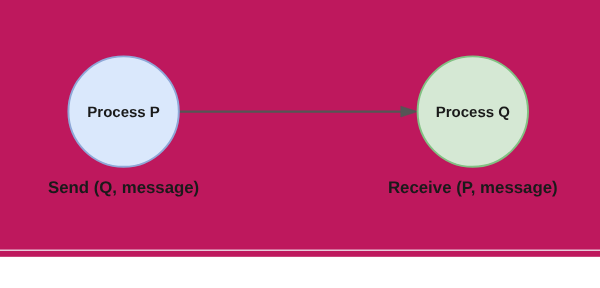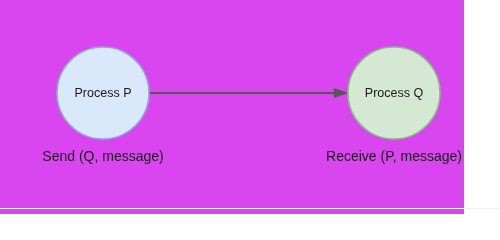--- a/index.html
+++ b/index.html
@@ -9,23 +9,24 @@
     background: #ffffff;
   }
   body {
     width: 500px;
     height: 214px;
     font-family: "Liberation Sans", sans-serif;
     overflow: hidden;
   }
   #canvas {
     position: relative;
-    width: 464px;
+    width: 500px;
     height: 214px;
-    background: #d946ef;
+    background: #be185d;
+    font-weight: bold;
   }
   .diagram-svg {
     position: absolute;
     top: 0;
     left: 0;
     width: 500px;
     height: 214px;
   }
   .node-label {
     font-family: "Liberation Sans", sans-serif;

